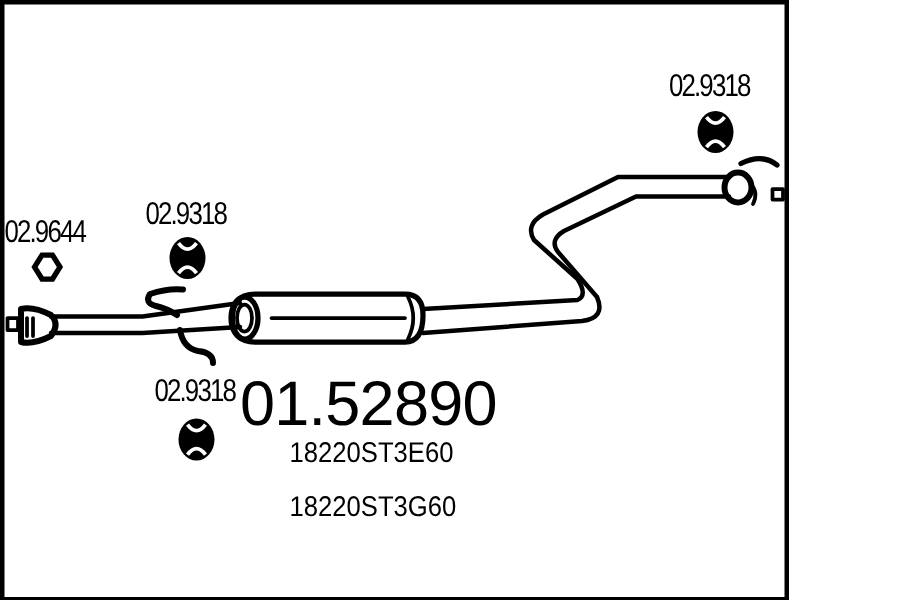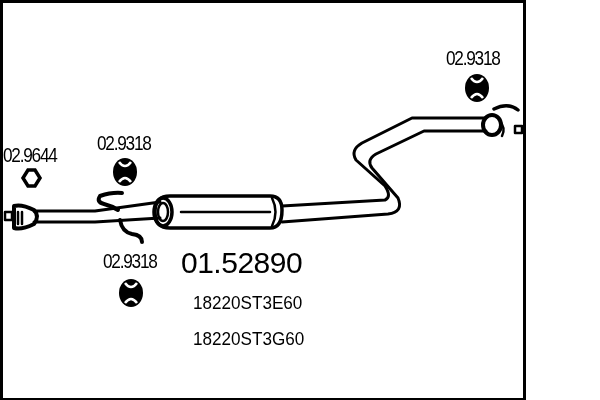--- a/index.html
+++ b/index.html
@@ -4,21 +4,21 @@
   <style>
     html, body { margin: 0; padding: 0; background: #ffffff; }
     body { width: 600px; height: 400px; position: relative; overflow: hidden;
            font-family: "Liberation Sans", sans-serif; }
     .frame { position: absolute; left: 0; top: 0; width: 520px; height: 395px;
              border: 3px solid #000; border-right-width: 3px; box-sizing: content-box; }
     svg.drawing { position: absolute; left: 0; top: 0; }
     .label { position: absolute; color: #000; white-space: nowrap; line-height: 1; }
     .ref { font-family: "Liberation Sans Narrow", "Liberation Sans", sans-serif;
            font-size: 21px; letter-spacing: -1.5px; transform: scaleX(0.82); transform-origin: left top; }
-    .main-code { font-size: 30px; letter-spacing: -0.5px; margin-left: 21px; }
+    .main-code { font-size: 42px; letter-spacing: -0.5px; }
     .oem { font-size: 19px; transform: scaleX(0.9); transform-origin: left top; }
   </style>
 </head>
 <body>
 
 <div class="frame"></div>
 
 <svg class="drawing" width="600" height="400" viewBox="0 0 600 400">
   <g fill="none" stroke="#000" stroke-width="3" stroke-linejoin="round" stroke-linecap="round">
 

